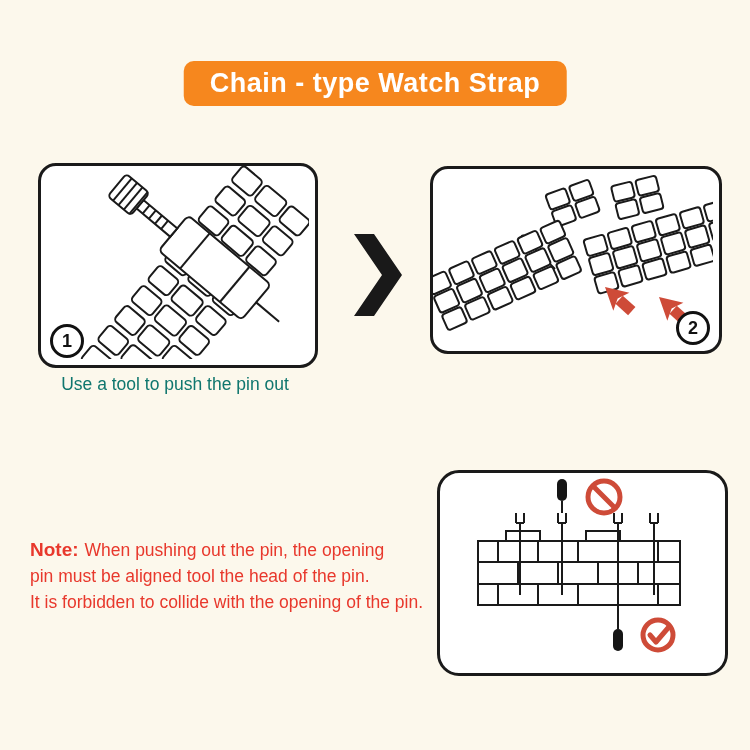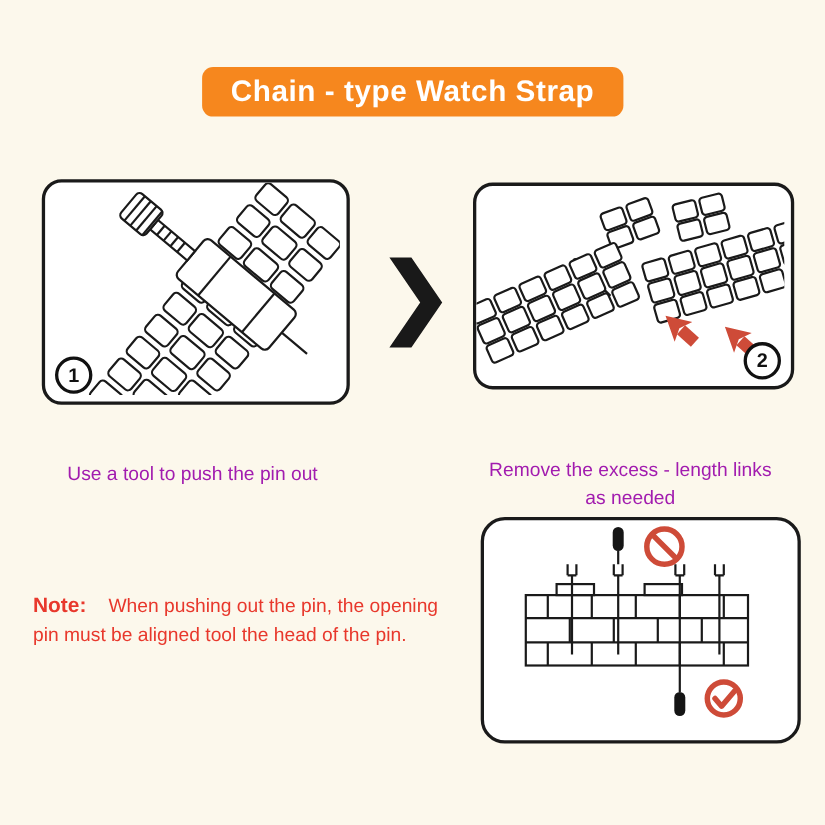--- a/index.html
+++ b/index.html
@@ -25,31 +25,31 @@
   #panel2{left:430px;top:166px;width:286px;height:182px;}
   #panel3{left:437px;top:470px;width:285px;height:200px;border-radius:22px;}
   .badge{
     position:absolute;width:28px;height:28px;border:3.5px solid #111;
     border-radius:50%;background:#fff;display:flex;align-items:center;
     justify-content:center;font-weight:700;font-size:18px;color:#111;
   }
   #badge1{left:9px;bottom:7px;}
   #badge2{right:9px;bottom:6px;}
   .caption{
-    position:absolute;color:#a21caf;font-size:17.5px;
-    text-align:center;line-height:25px;margin-top:46px;
+    position:absolute;color:#0f766e;font-size:17.5px;
+    text-align:center;line-height:25px;
   }
   #caption1{left:30px;top:372px;width:290px;}
   #caption2{left:420px;top:369px;width:306px;}
   .chevron{position:absolute;left:352px;top:232px;width:52px;height:86px;}
   .note{
     position:absolute;left:30px;top:537px;width:440px;
     color:var(--note-text,#E8382C);font-size:17.5px;line-height:26px;
   }
-  .note-label{font-weight:700;font-size:19px;margin-right:20px;}
+  .note-label{font-weight:700;font-size:19px;margin-right:6px;}
   
   .ln{fill:#fff;stroke:#1A1A1A;stroke-width:2;}
   .st{stroke:#1A1A1A;stroke-width:2;fill:none;}
   .blk{fill:#151515;stroke:none;}
   .redst{stroke:var(--icon-red,#CE4B38);stroke-width:5;fill:none;stroke-linecap:round;stroke-linejoin:round;}
 </style>
 </head>
 <body>
 
 <div class="page">
@@ -156,28 +156,25 @@
           <use href="#col2" x="125"></use>
       </g>
       <use href="#arr" transform="translate(172,118) rotate(-138)" style="fill:var(--arrow-red,#CE4B38)"></use>
       <use href="#arr" transform="translate(226,128) rotate(-138)" style="fill:var(--arrow-red,#CE4B38)"></use>
     </svg>
     <div class="badge" id="badge2">
       <span>2</span>
     </div>
   </div>
 
-  <div class="caption" id="caption2">
-    <div>Remove the excess - length links</div>
-    <div>as needed</div>
-  </div>
 
   <div class="note">
     <div class="note-line"><span class="note-label">Note:</span><span>When pushing out the pin, the opening</span></div>
     <div class="note-line">pin must be aligned tool the head of the pin.</div>
+    <div class="note-line">It is forbidden to collide with the opening of the pin.</div>
   </div>
 
   <div class="panel" id="panel3">
     <svg viewBox="0 0 279 194" width="279" height="194">
       <g>
         <rect class="ln" x="38" y="68" width="202" height="64"></rect>
         <rect class="ln" x="66" y="58" width="34" height="10"></rect>
         <rect class="ln" x="146" y="58" width="34" height="10"></rect>
         <line class="st" x1="38" y1="89" x2="240" y2="89"></line>
         <line class="st" x1="38" y1="111" x2="240" y2="111"></line>

